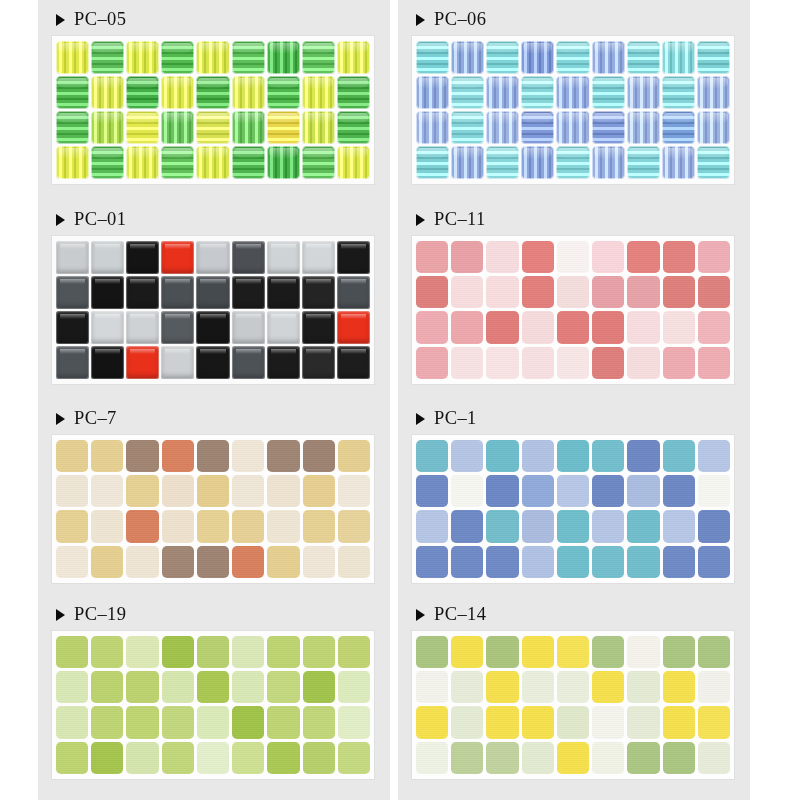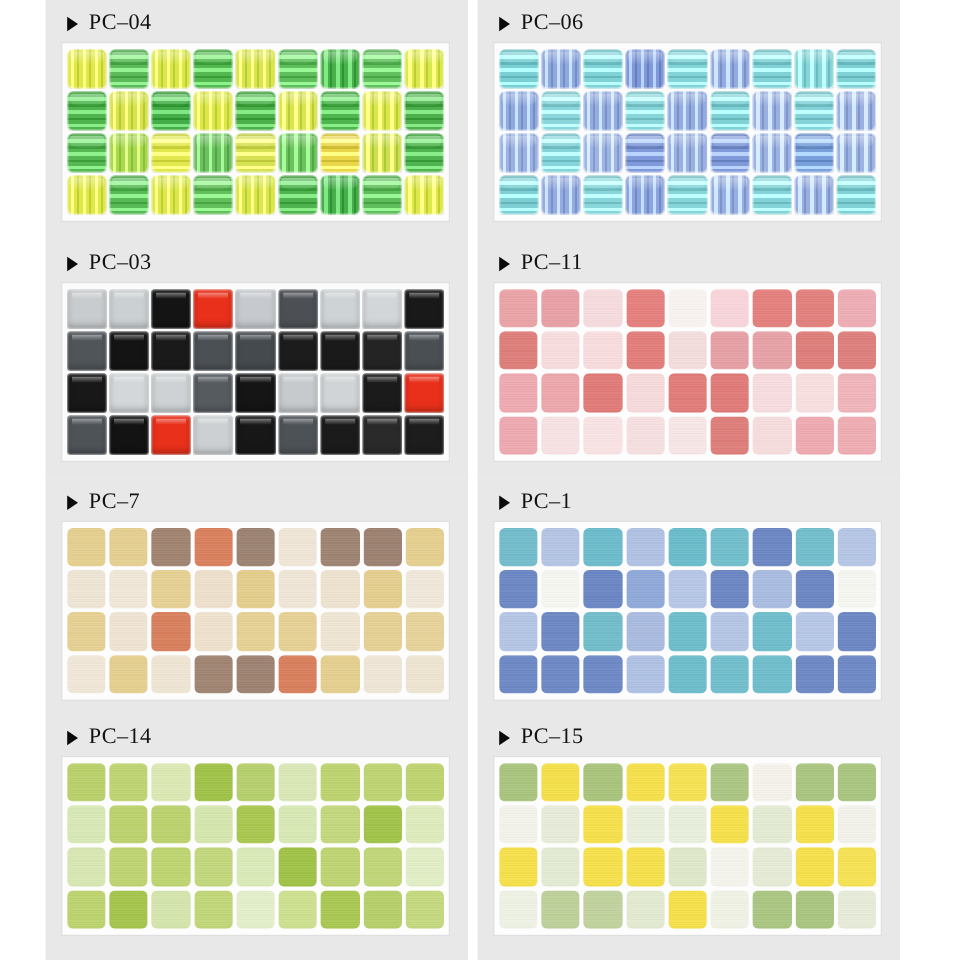--- a/index.html
+++ b/index.html
@@ -138,21 +138,21 @@
 </style>
 </head>
 <body>
 
 <div id="page">
   <div class="grid">
 
     <div class="panel">
       <div class="label-row">
         <span class="tri-icon"></span>
-        <span class="label-text">PC–04</span>
+        <span class="label-text">PC–05</span>
       </div>
       <div class="sheet sty-gloss">
           <div class="tile">
             <i style="background: repeating-linear-gradient(90deg, rgb(223, 232, 74) 0px, rgb(223, 232, 74) 3px, rgb(255, 255, 132) 3px, rgb(255, 255, 132) 6px, rgb(223, 232, 74) 6px, rgb(223, 232, 74) 8px, rgb(197, 206, 48) 8px, rgb(197, 206, 48) 10px);"></i>
           </div>
           <div class="tile">
             <i style="background: repeating-linear-gradient(0deg, rgb(92, 186, 90) 0px, rgb(92, 186, 90) 3px, rgb(150, 244, 148) 3px, rgb(150, 244, 148) 6px, rgb(92, 186, 90) 6px, rgb(92, 186, 90) 9px, rgb(66, 160, 64) 9px, rgb(66, 160, 64) 11px);"></i>
           </div>
           <div class="tile">
             <i style="background: repeating-linear-gradient(90deg, rgb(216, 232, 74) 0px, rgb(216, 232, 74) 3px, rgb(255, 255, 132) 3px, rgb(255, 255, 132) 6px, rgb(216, 232, 74) 6px, rgb(216, 232, 74) 8px, rgb(190, 206, 48) 8px, rgb(190, 206, 48) 10px);"></i>
@@ -372,21 +372,21 @@
           </div>
           <div class="tile">
             <i style="background: repeating-linear-gradient(0deg, rgb(128, 209, 214) 0px, rgb(128, 209, 214) 3px, rgb(186, 255, 255) 3px, rgb(186, 255, 255) 6px, rgb(128, 209, 214) 6px, rgb(128, 209, 214) 9px, rgb(102, 183, 188) 9px, rgb(102, 183, 188) 11px);"></i>
           </div>
         </div>
     </div>
 
     <div class="panel">
       <div class="label-row">
         <span class="tri-icon"></span>
-        <span class="label-text">PC–03</span>
+        <span class="label-text">PC–01</span>
       </div>
       <div class="sheet sty-glass">
           <div class="tile">
             <i style="background: rgb(201, 204, 206);"></i>
           </div>
           <div class="tile">
             <i style="background: rgb(203, 208, 210);"></i>
           </div>
           <div class="tile">
             <i style="background: rgb(20, 20, 20);"></i>
@@ -840,21 +840,21 @@
           </div>
           <div class="tile">
             <i style="background: rgb(109, 136, 197);"></i>
           </div>
         </div>
     </div>
 
     <div class="panel">
       <div class="label-row">
         <span class="tri-icon"></span>
-        <span class="label-text">PC–14</span>
+        <span class="label-text">PC–19</span>
       </div>
       <div class="sheet sty-matte">
           <div class="tile">
             <i style="background: rgb(185, 208, 106);"></i>
           </div>
           <div class="tile">
             <i style="background: rgb(190, 212, 114);"></i>
           </div>
           <div class="tile">
             <i style="background: rgb(219, 233, 180);"></i>
@@ -957,21 +957,21 @@
           </div>
           <div class="tile">
             <i style="background: rgb(196, 216, 126);"></i>
           </div>
         </div>
     </div>
     <div class="gapcol"></div>
     <div class="panel">
       <div class="label-row">
         <span class="tri-icon"></span>
-        <span class="label-text">PC–15</span>
+        <span class="label-text">PC–14</span>
       </div>
       <div class="sheet sty-matte">
           <div class="tile">
             <i style="background: rgb(169, 196, 126);"></i>
           </div>
           <div class="tile">
             <i style="background: rgb(244, 224, 74);"></i>
           </div>
           <div class="tile">
             <i style="background: rgb(169, 196, 124);"></i>

